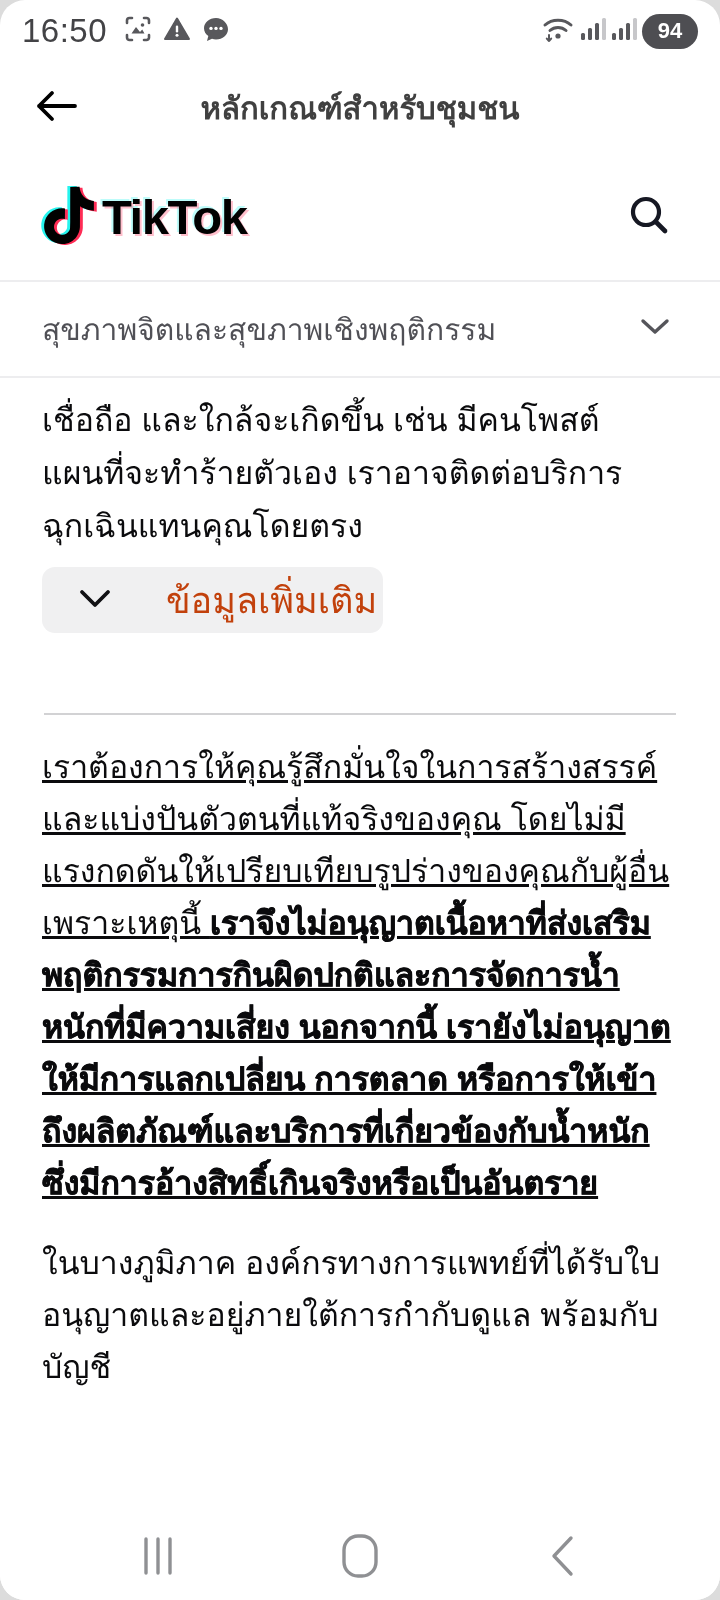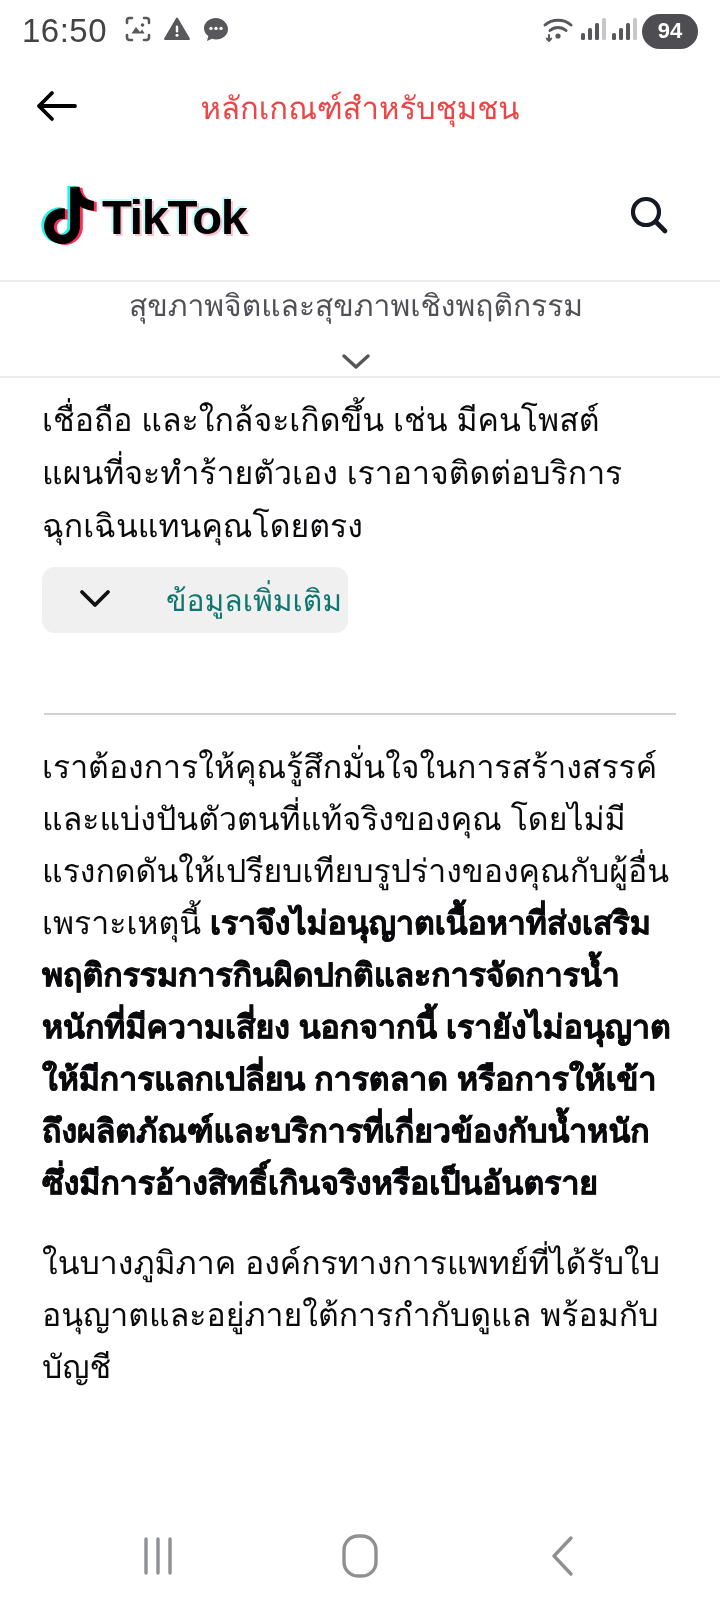--- a/index.html
+++ b/index.html
@@ -1,72 +1,73 @@
 <!DOCTYPE html>
 <html><head>
 <meta charset="utf-8">
 <style>
   html,body{margin:0;padding:0;background:#dcdcdc;}
   .screen{
     position:relative;width:720px;height:1600px;margin:0 auto;
     background:#ffffff;overflow:hidden;
     font-family:"Liberation Sans","DejaVu Sans",sans-serif;
     color:#0b0b0d;
+    border-radius:25px;
   }
   
   .status-bar{
     position:absolute;top:0;left:0;right:0;height:62px;
     display:flex;align-items:center;padding:0 22px;box-sizing:border-box;
   }
   .sb-time{font-size:33px;color:#434346;letter-spacing:.5px;margin-right:16px;}
   .sb-left-icons{display:flex;align-items:center;gap:9px;}
   .sb-right{margin-left:auto;display:flex;align-items:center;gap:1px;}
   .battery-pill{
     background:#4e4e52;border-radius:18px;min-width:56px;height:35px;
     display:flex;align-items:center;justify-content:center;position:relative;
   }
   .battery-pill span{color:#fff;font-size:22px;font-weight:700;}
   
   .app-header{position:absolute;top:62px;left:0;right:0;height:92px;}
   .back-btn{position:absolute;left:34px;top:24px;width:44px;height:44px;display:flex;align-items:center;justify-content:center;}
   .app-title{
     position:absolute;left:0;right:0;top:0;height:92px;
     display:flex;align-items:center;justify-content:center;
-    font-size:31px;font-weight:400;color:#ef4444;
+    font-size:31px;font-weight:700;color:#404040;
   }
   
   .content{position:absolute;top:154px;left:0;right:0;}
   .logo-row{
     height:126px;display:flex;align-items:center;justify-content:space-between;
     padding:0 48px 0 40px;
     gap:30px;
   }
   .logo{display:flex;align-items:center;gap:4px;}
   .logo-word{
     font-size:49px;font-weight:900;letter-spacing:-1.5px;color:#010101;
     text-shadow:2px 2px 0 rgba(254,44,85,.30),-2px -2px 0 rgba(37,244,238,.30);
   }
   .accordion{
     border-top:2px solid #ededef;border-bottom:2px solid #ededef;
     height:94px;display:flex;align-items:center;justify-content:space-between;
-    padding:0 50px 0 42px;background:#fff;flex-direction:column;
+    padding:0 50px 0 42px;background:#fff;
   }
   .accordion-label{font-size:30px;color:#505056;}
   .para{margin:16px 44px 0 42px;font-size:32px;line-height:53px;color:#0b0b0d;}
   .more-info-btn{
     margin:14px 58px 0 42px;height:66px;border-radius:13px;background:#f0f0f1;
     display:flex;align-items:center;padding-left:36px;box-sizing:border-box;border:none;
   }
-  .more-info-label{font-size:30px;color:#0f766e;margin-left:54px;}
+  .more-info-label{font-size:36px;color:#c2410c;margin-left:54px;}
   .divider{height:2px;background:#d2d2d4;margin:80px 44px 0 44px;}
   .article-heading{
     margin:56px 38px 0 42px;font-size:45px;line-height:58px;font-weight:900;color:#000;
     -webkit-text-stroke:1.3px #000;
   }
-  .body-para{margin:26px 44px 0 42px;font-size:32px;line-height:52px;color:#0b0b0d;}
+  .body-para{margin:26px 44px 0 42px;font-size:32px;line-height:52px;color:#0b0b0d;text-decoration:underline;}
   .body-para .b{font-weight:700;-webkit-text-stroke:.6px #0b0b0d;}
   .closing-para{margin:28px 44px 0 42px;font-size:32px;line-height:52px;color:#0b0b0d;}
   
   .nav-bar{
     position:absolute;left:0;right:0;bottom:0;height:84px;background:#ffffff;
   }
   .nav-btn{position:absolute;top:0;width:80px;height:84px;display:flex;align-items:center;justify-content:center;}
   .nav-recents{left:118px;}
   .nav-home{left:320px;}
   .nav-back{left:522px;}

